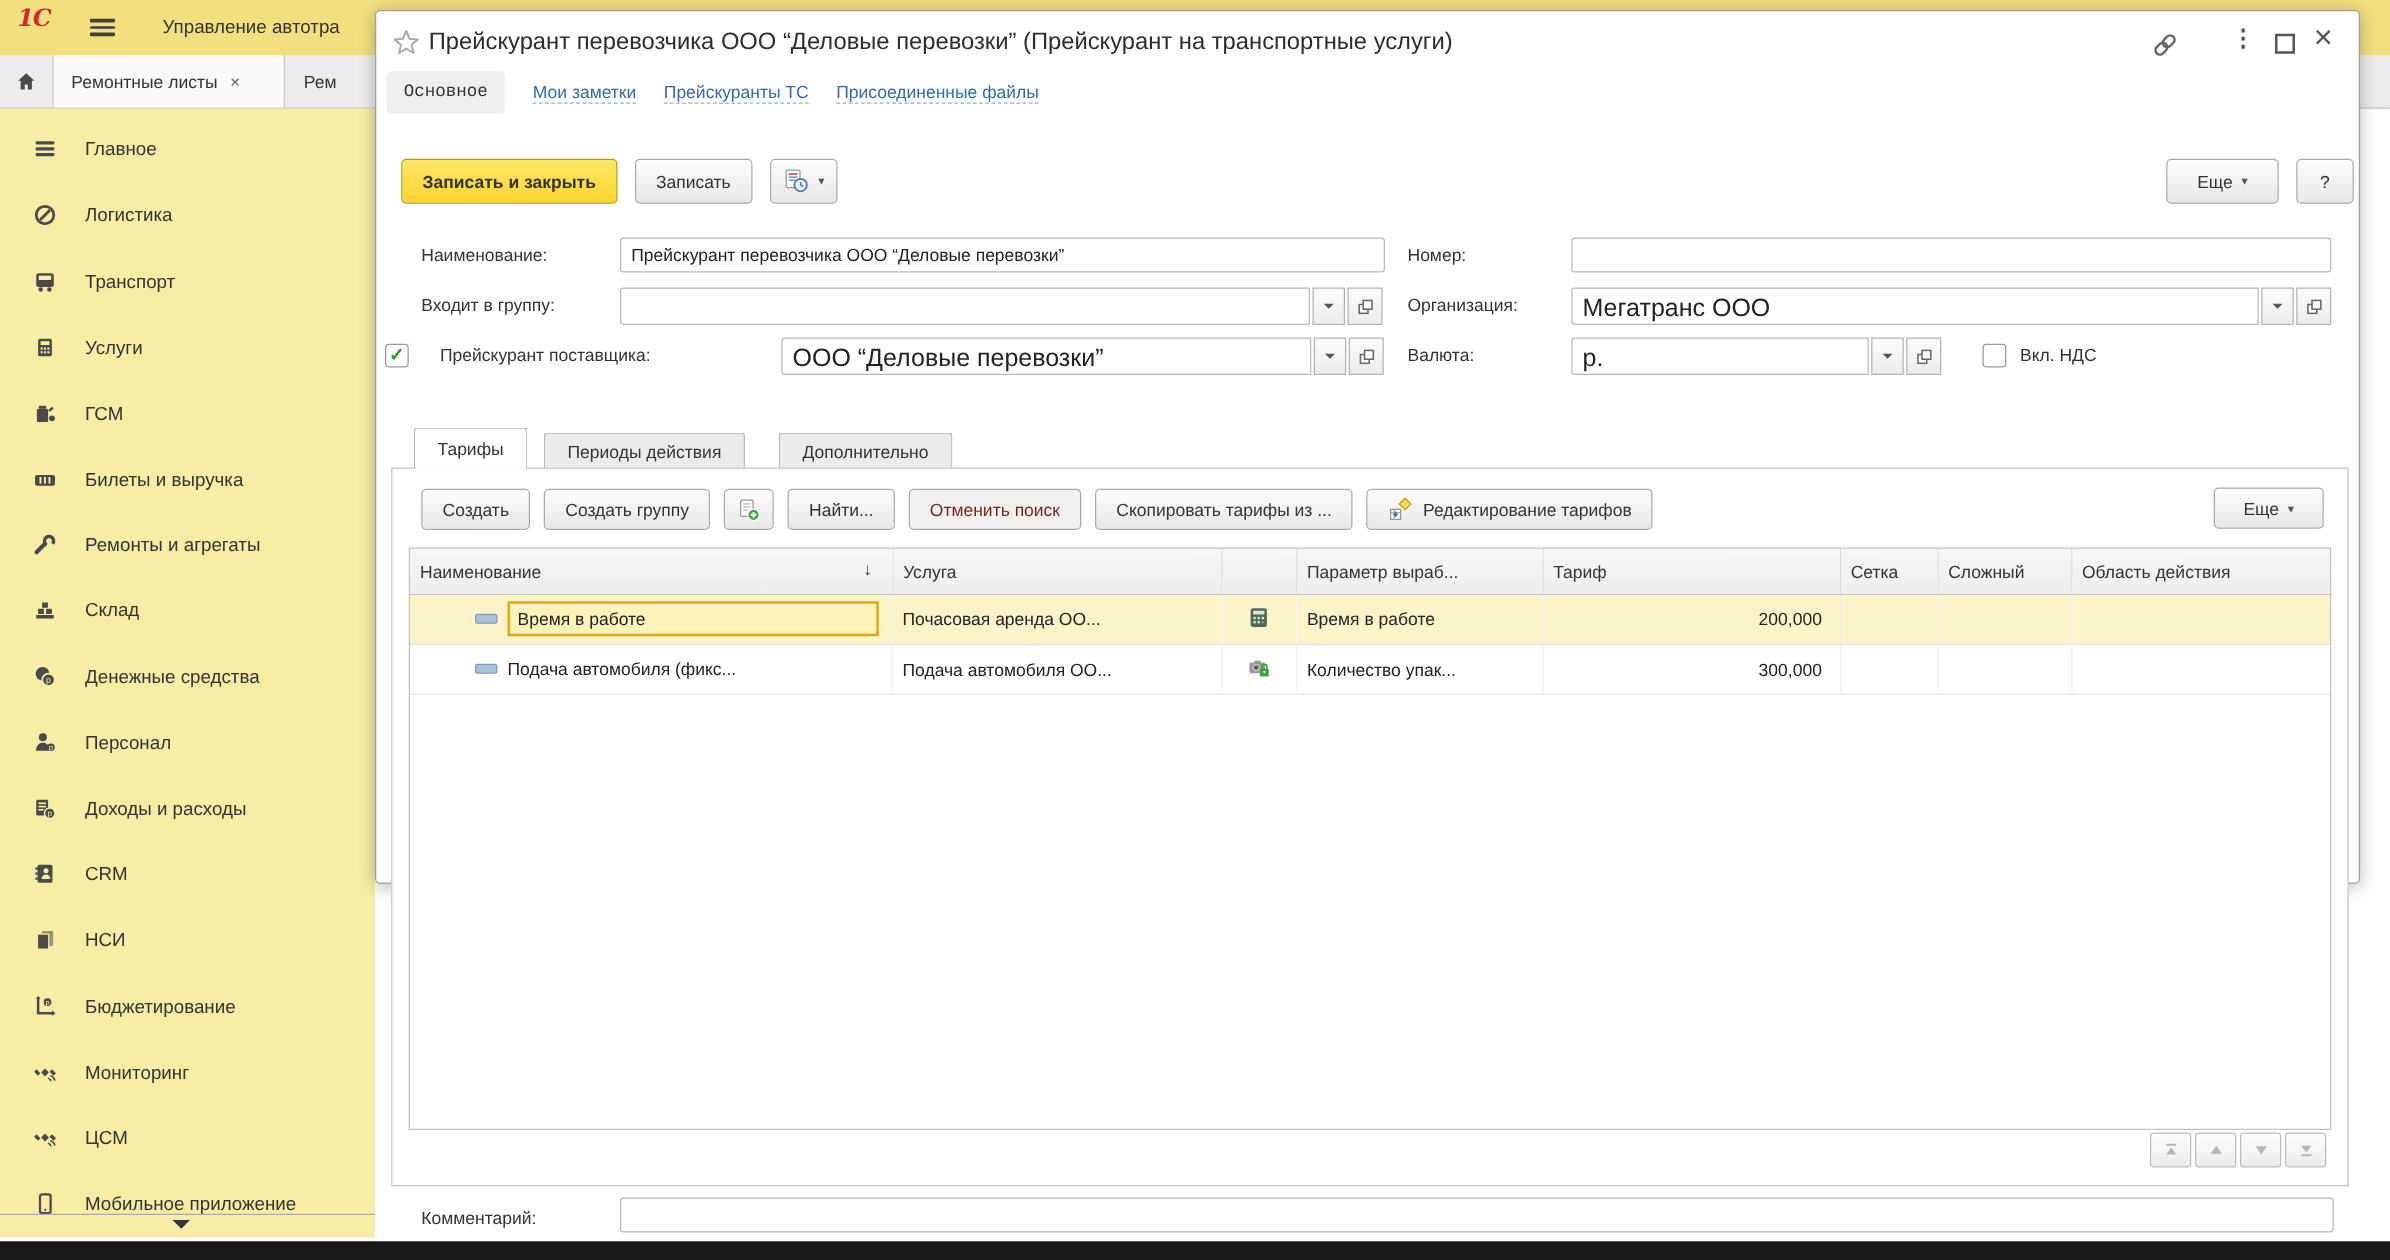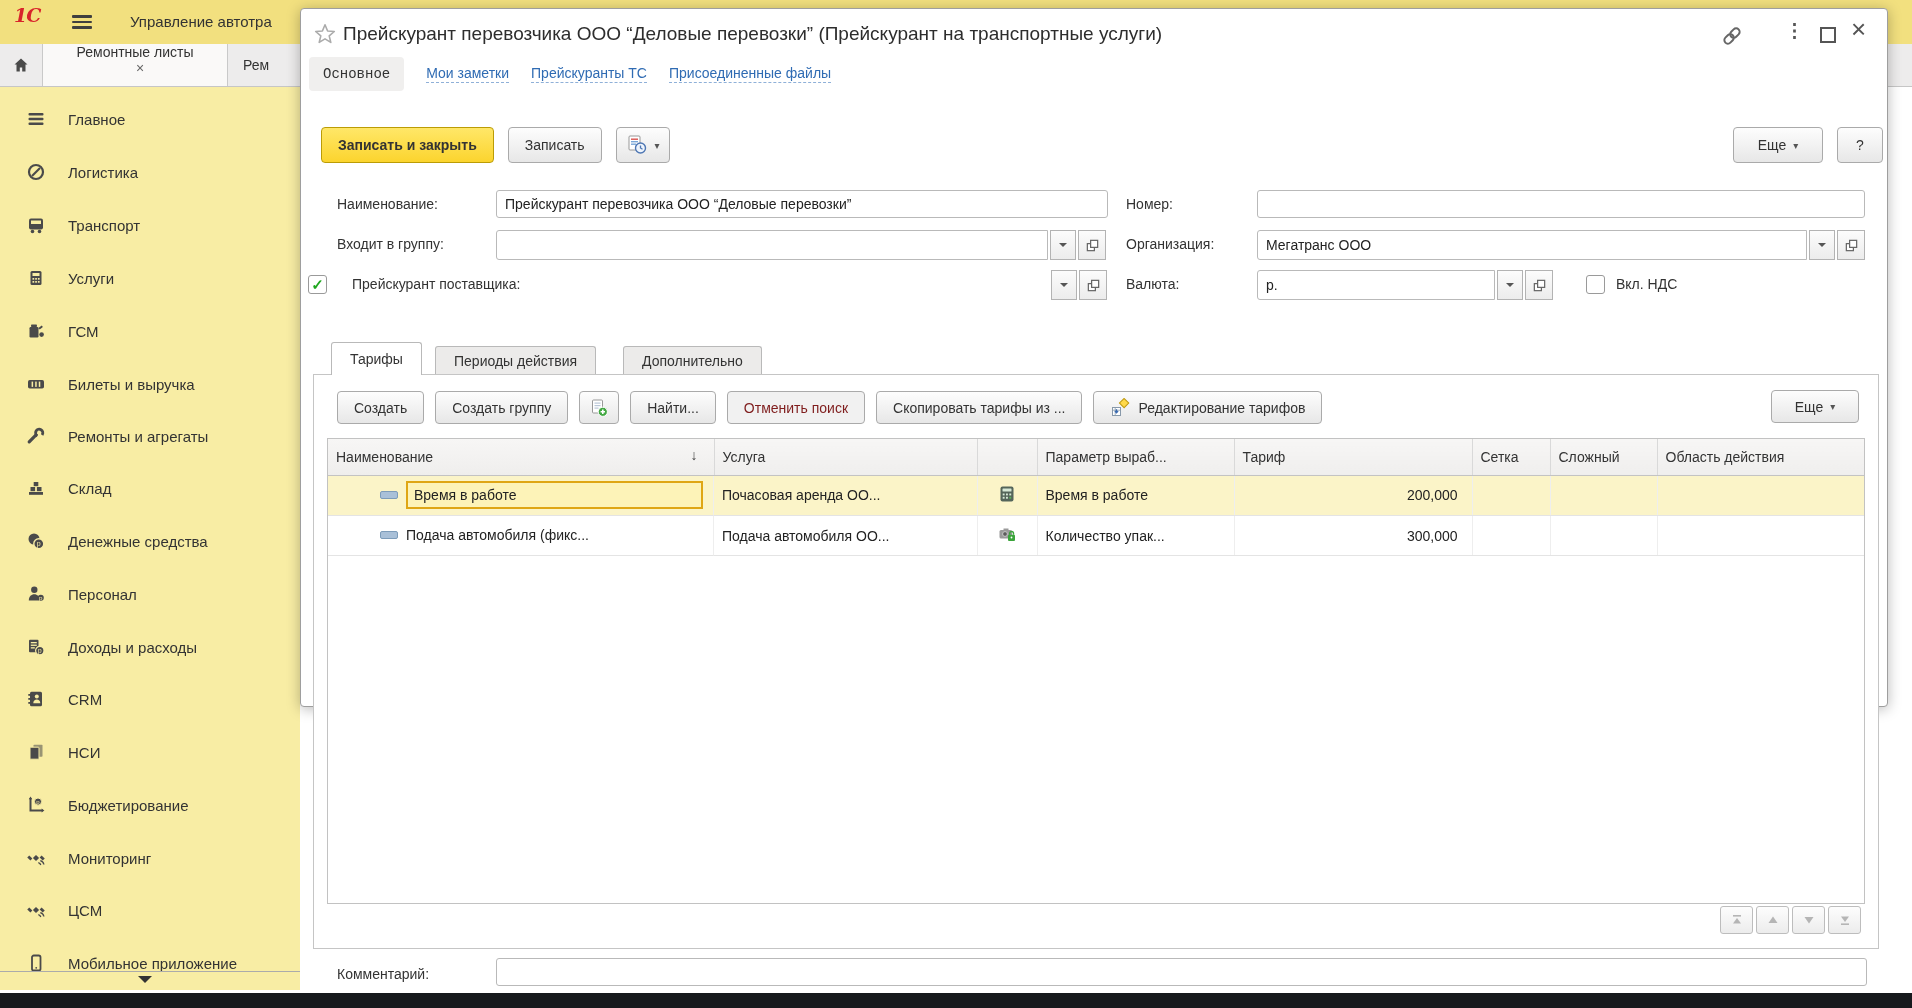--- a/index.html
+++ b/index.html
@@ -12,21 +12,21 @@
   #logo1c{left:14px;top:4px;font-family:"DejaVu Serif",serif;font-style:italic;font-weight:bold;
           font-size:19px;color:#d8242b;letter-spacing:-1px;}
   .burger{left:72px;top:15px;width:20px;height:14px;}
   .burger i{display:block;height:2.6px;background:#3f3f3f;margin-bottom:3px;border-radius:1px;}
   #apptitle{left:130px;top:13px;font-size:15px;color:#333;white-space:nowrap;width:168px;overflow:hidden;}
 
   
   #tabrow{left:0;top:44px;width:1912px;height:43px;background:#edecec;border-bottom:1px solid #c6c6c6;box-sizing:border-box;}
   #hometab{left:0;top:0;width:42px;height:42px;display:flex;align-items:center;justify-content:center;border-right:1px solid #c9c9c9;}
   .wtab{top:0;height:42px;display:flex;align-items:center;padding:0 14px;font-size:14px;color:#333;box-sizing:border-box;}
-  #wtab1{left:43px;width:185px;background:#faf9f8;border-right:1px solid #c9c9c9;flex-direction:column;}
+  #wtab1{left:43px;width:185px;background:#faf9f8;border-right:1px solid #c9c9c9;}
   #wtab1 .x{margin-left:10px;color:#666;font-size:14px;}
   #wtab2{left:229px;width:90px;}
 
   
   #sidebar{left:0;top:87px;width:300px;height:903px;background:#f8eda4;overflow:hidden;}
   .sbitem{position:absolute;left:0;width:300px;height:38px;display:flex;align-items:center;cursor:pointer;}
   .sbitem .ic{position:absolute;left:26px;width:20px;height:20px;}
   .sbitem .lb{position:absolute;left:68px;font-size:15px;color:#333;white-space:nowrap;}
   #sbline{left:0;top:884px;width:300px;height:1px;background:#ababab;}
   #sbmore{left:138px;top:889px;width:0;height:0;border:7px solid transparent;border-top-color:#333;}
@@ -60,21 +60,21 @@
   .caret{font-size:10px;color:#555;margin-left:7px;}
   #dlg-toolbar{left:20px;top:118px;height:36px;display:flex;align-items:center;gap:14px;}
   #btn-more-main{left:1432px;top:118px;width:90px;}
   #btn-help{left:1536px;top:118px;width:46px;}
 
   
   .flabel{position:absolute;font-size:14px;color:#333;line-height:30px;white-space:nowrap;}
   .tinput{position:absolute;height:28px;border:1px solid #b9b9b9;border-radius:3px;background:#fff;
           font-family:"Liberation Sans",sans-serif;font-size:14px;color:#222;padding:0 8px;box-sizing:border-box;}
   .combo{position:absolute;height:30px;border:1px solid #b9b9b9;border-radius:3px 0 0 3px;background:#fff;
-         display:flex;align-items:center;font-size:14px;color:#222;padding:0 8px;box-sizing:border-box;}
+         display:flex;align-items:flex-end;font-size:20px;color:#222;padding:0 8px;box-sizing:border-box;}
   .cbtn{position:absolute;height:30px;border:1px solid #b3b3b3;background:linear-gradient(#fcfcfc,#ececec);
         display:flex;align-items:center;justify-content:center;box-sizing:border-box;cursor:pointer;}
   .cbtn .tri{width:0;height:0;border:4px solid transparent;border-top-color:#555;margin-top:4px;}
   .checkbox{position:absolute;width:19px;height:19px;border:1px solid #9a9a9a;border-radius:3px;background:#fff;
             display:flex;align-items:center;justify-content:center;box-sizing:border-box;cursor:pointer;}
   .checkbox .chk{color:#1ea71e;font-weight:bold;font-size:15px;line-height:15px;}
 
   
   .ftab{position:absolute;display:flex;align-items:center;padding:0 18px;font-size:14px;color:#333;
         background:#ecebea;border:1px solid #b9b9b9;border-bottom:none;border-radius:3px 3px 0 0;box-sizing:border-box;cursor:pointer;}
@@ -391,20 +391,23 @@
       <svg width="15" height="15" viewBox="0 0 16 16">
           <rect x="2.5" y="6" width="7.5" height="7.5" fill="#fff" stroke="#666" stroke-width="1.3"></rect>
           <rect x="6" y="2.5" width="7.5" height="7.5" fill="#fff" stroke="#666" stroke-width="1.3"></rect>
         </svg>
     </div>
 
     <div class="checkbox" style="left:7px;top:266px">
         <span class="chk">✓</span>
       </div>
     <div class="flabel" style="left:51px;top:260px">Прейскурант поставщика:</div>
+    <div class="combo" style="left:324px;top:261px;width:424px">
+        <span>ООО “Деловые перевозки”</span>
+      </div>
     <div class="cbtn" style="left:750px;top:261px;width:26px">
         <span class="tri"></span>
       </div>
     <div class="cbtn" style="left:778px;top:261px;width:28px">
       <svg width="15" height="15" viewBox="0 0 16 16">
           <rect x="2.5" y="6" width="7.5" height="7.5" fill="#fff" stroke="#666" stroke-width="1.3"></rect>
           <rect x="6" y="2.5" width="7.5" height="7.5" fill="#fff" stroke="#666" stroke-width="1.3"></rect>
         </svg>
     </div>
     <div class="flabel" style="left:825px;top:260px">Валюта:</div>

